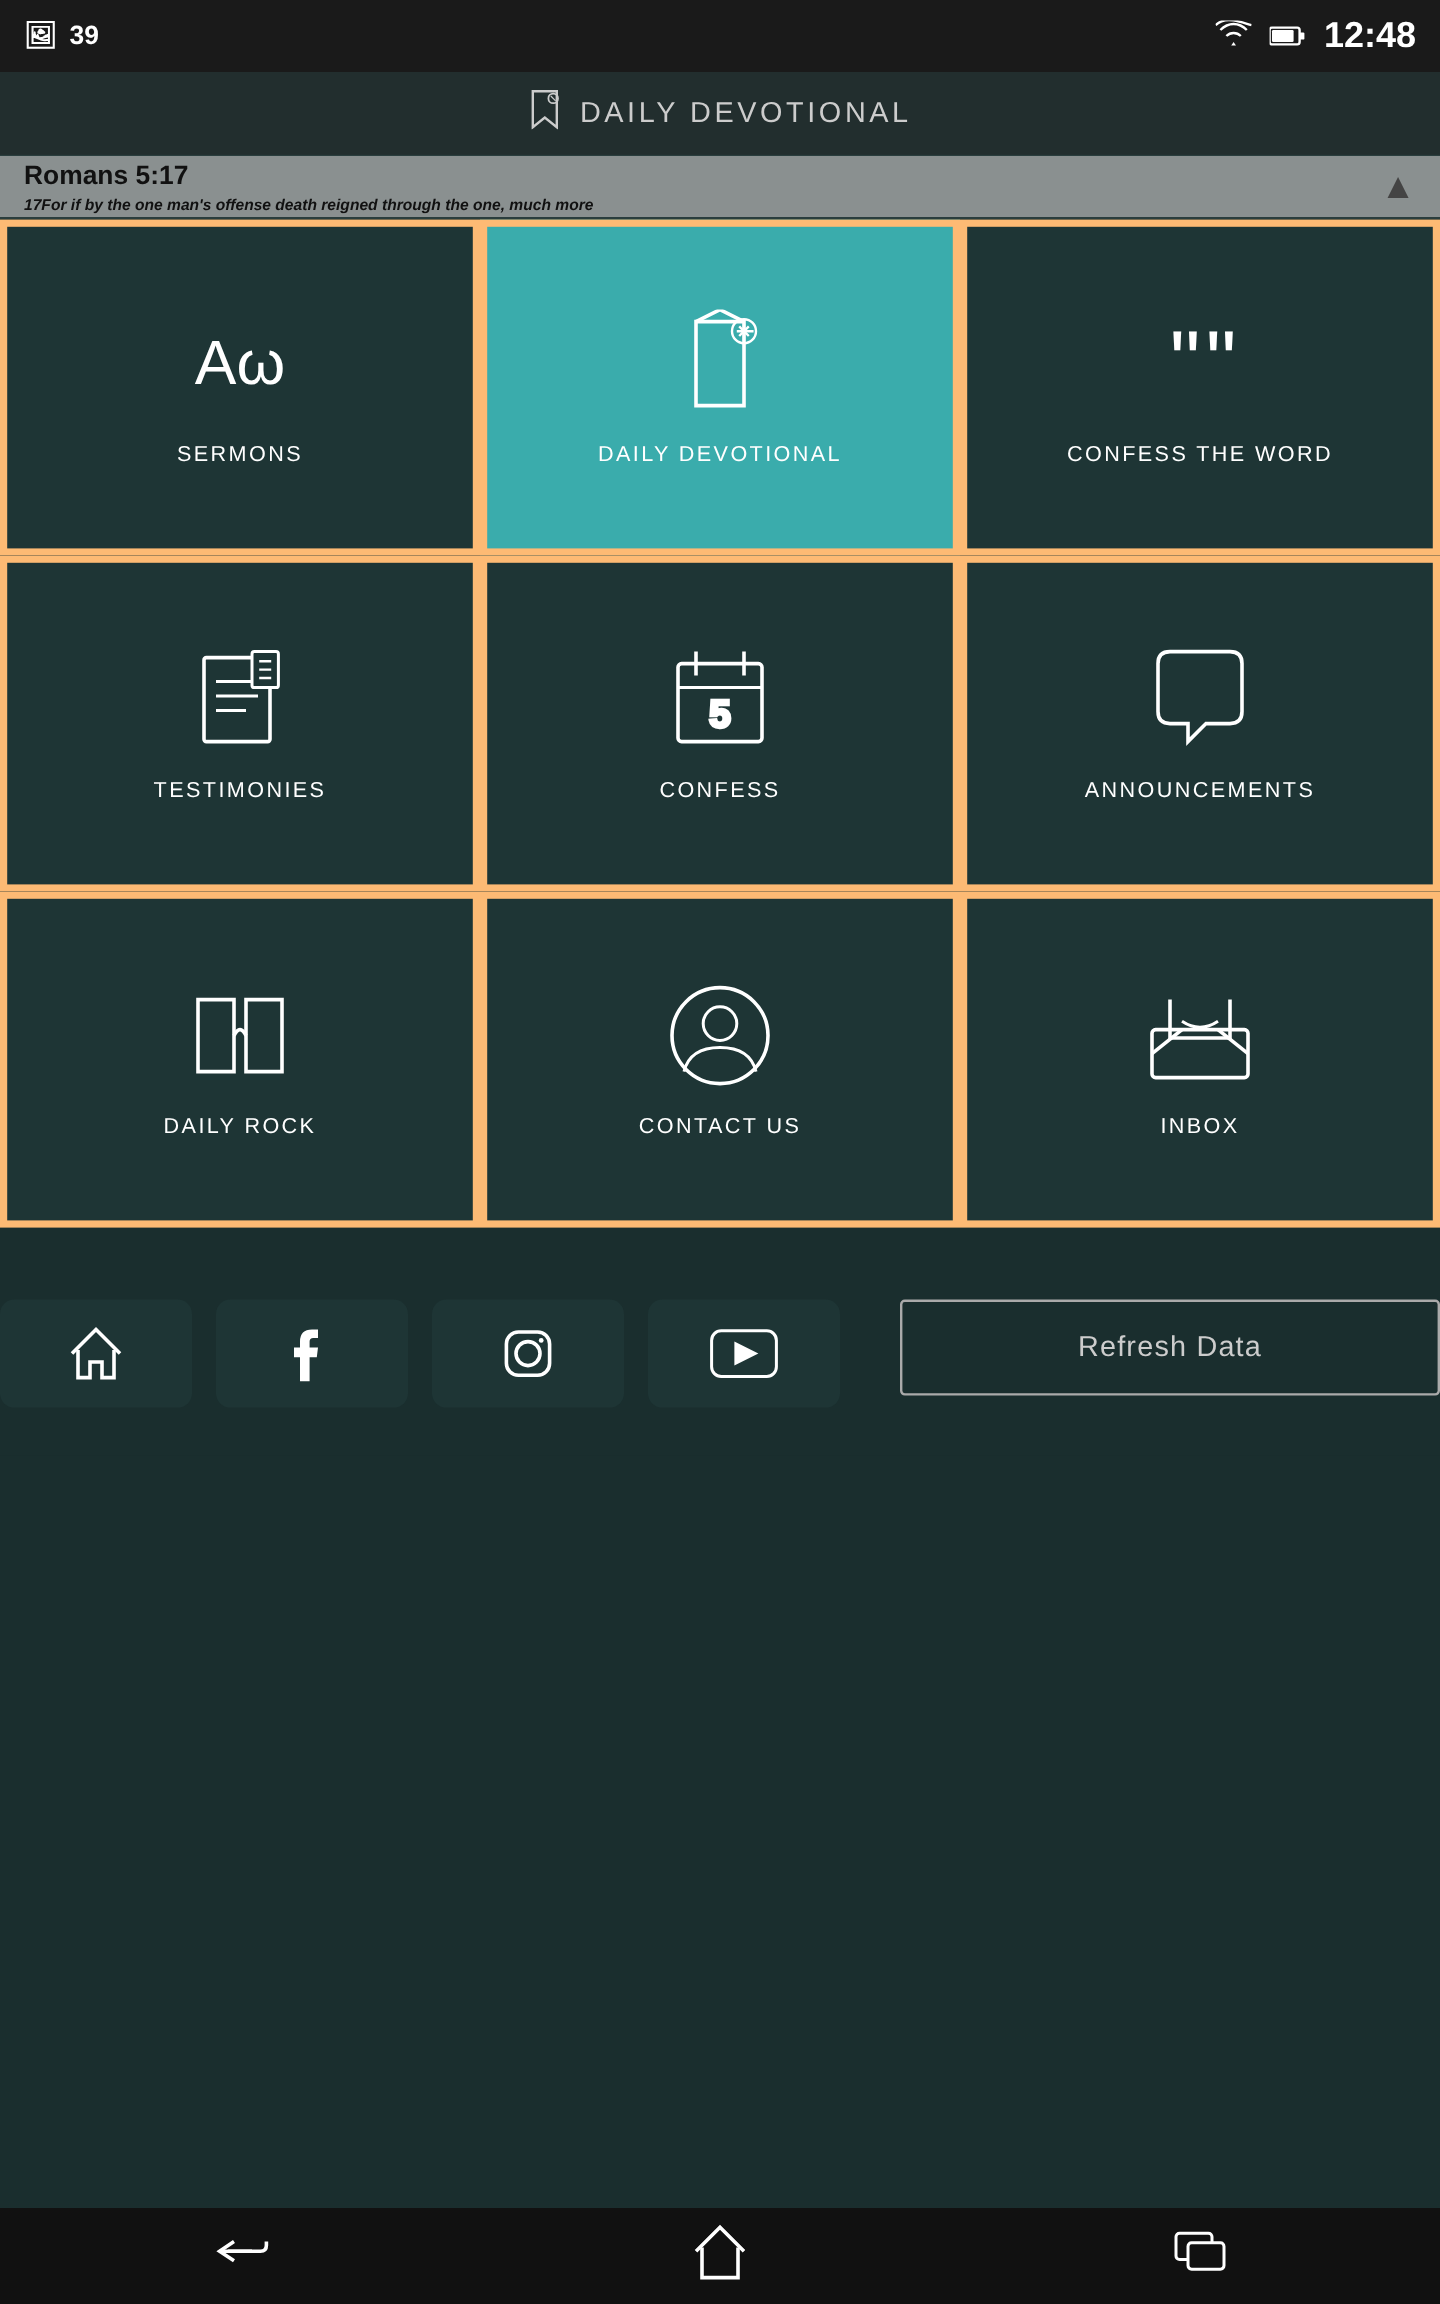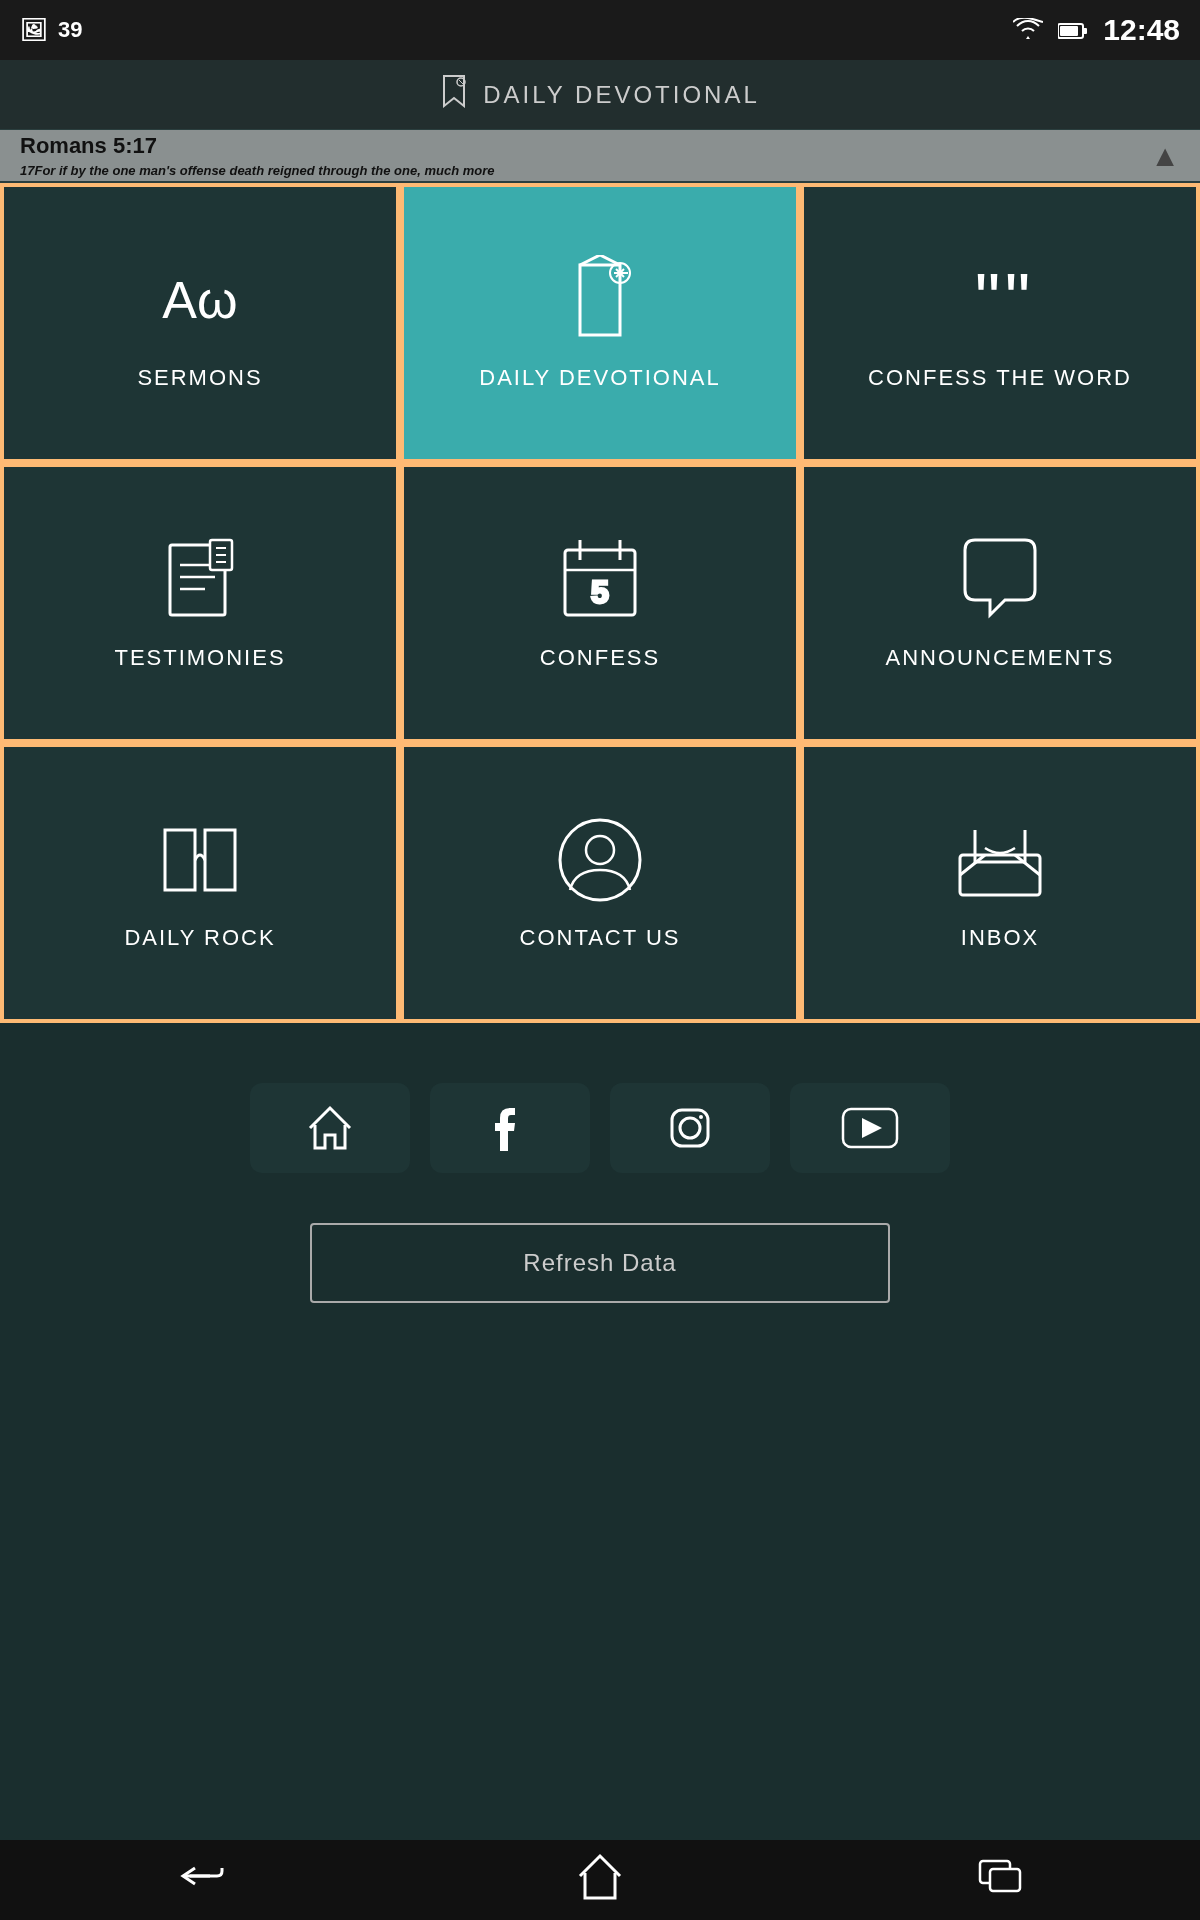--- a/index.html
+++ b/index.html
@@ -89,48 +89,47 @@
       border-top: 2px solid #2a3e3e;
     }
 
     .grid-item {
       background: #1e3535;
       display: flex;
       flex-direction: column;
       align-items: center;
       justify-content: center;
       cursor: pointer;
-      border: 4px solid #fdba74;
+      border: 6px solid #fdba74;
       gap: 20px;
       transition: background 0.2s;
     }
     .grid-item.active { background: #3aacac; }
 
     .grid-item .item-icon {
       width: 90px;
       height: 90px;
       display: flex;
       align-items: center;
       justify-content: center;
     }
     .grid-item .item-icon svg { fill: none; stroke: white; stroke-width: 3; }
     .grid-item .item-label {
       color: white;
-      font-size: 22px;
+      font-size: 18px;
       letter-spacing: 2px;
       font-weight: 400;
       text-align: center;
     }
 
     
     #bottom-section {
       background: #1a2e2e;
       display: flex;
-      flex-direction: column;
-      align-items: center;
+      align-items: flex-start;
       padding: 60px 0 40px 0;
       gap: 50px;
     }
 
     
     #social-buttons {
       display: flex;
       gap: 20px;
     }
     .social-btn {

